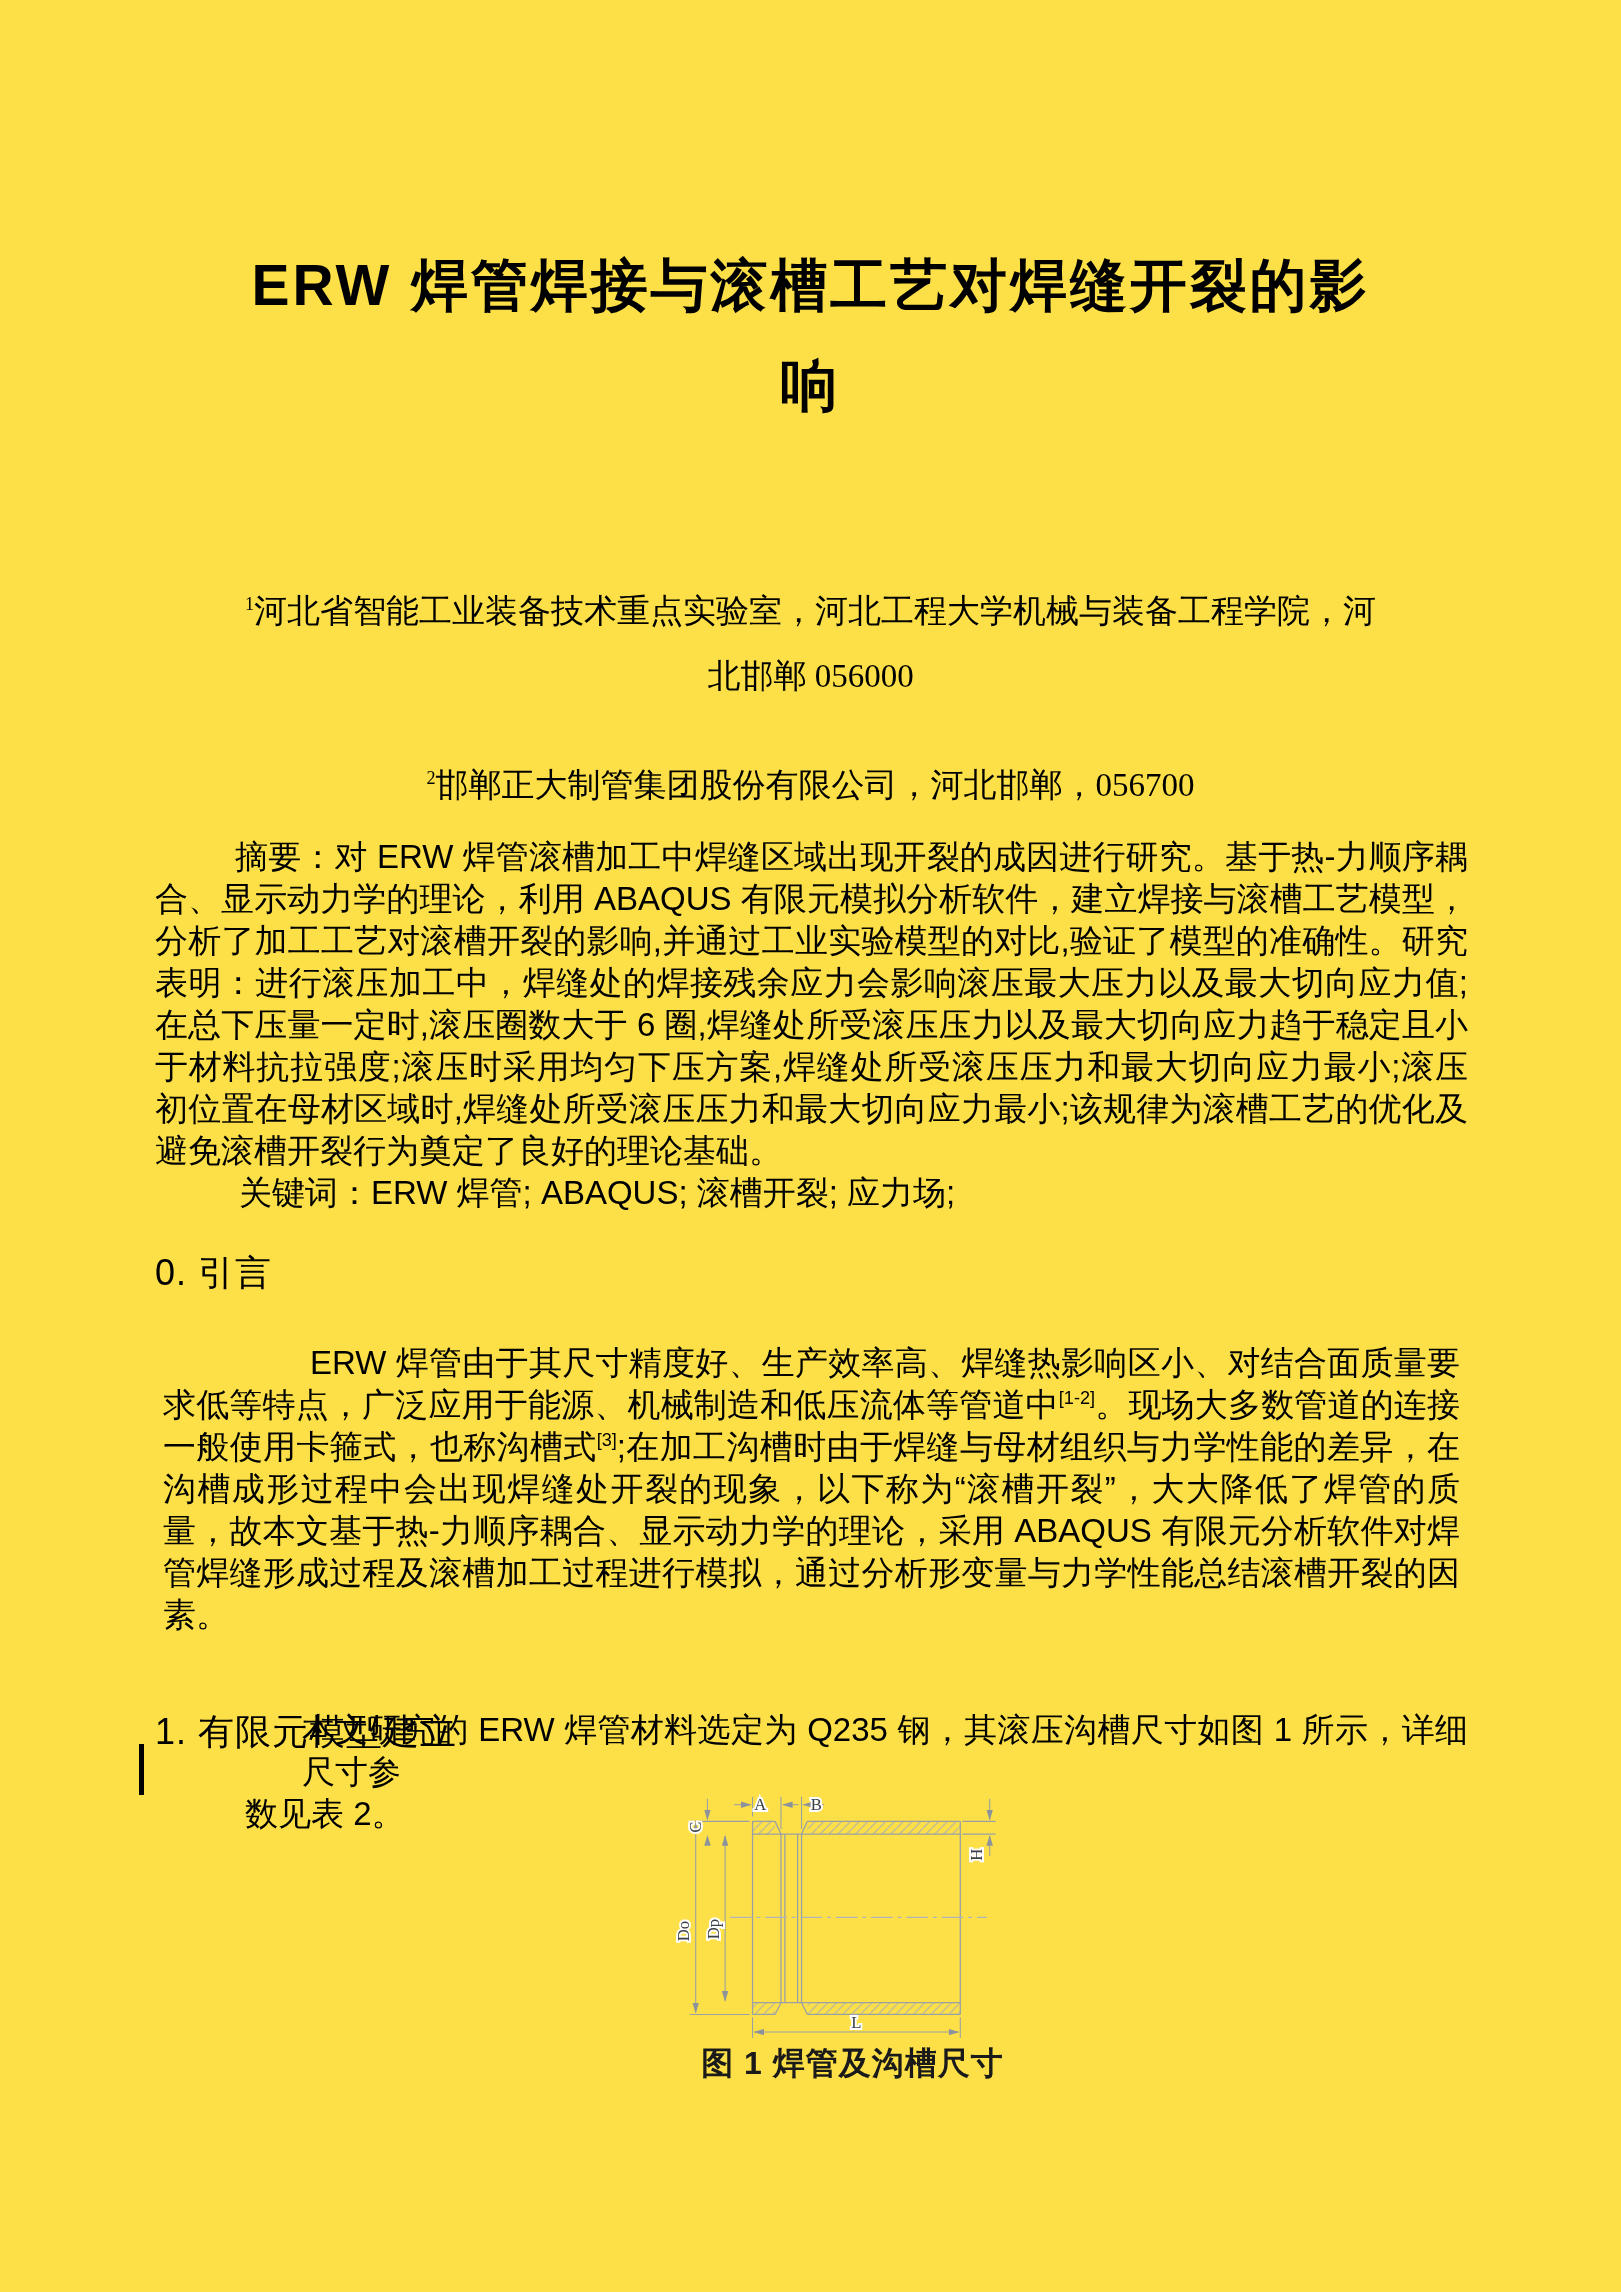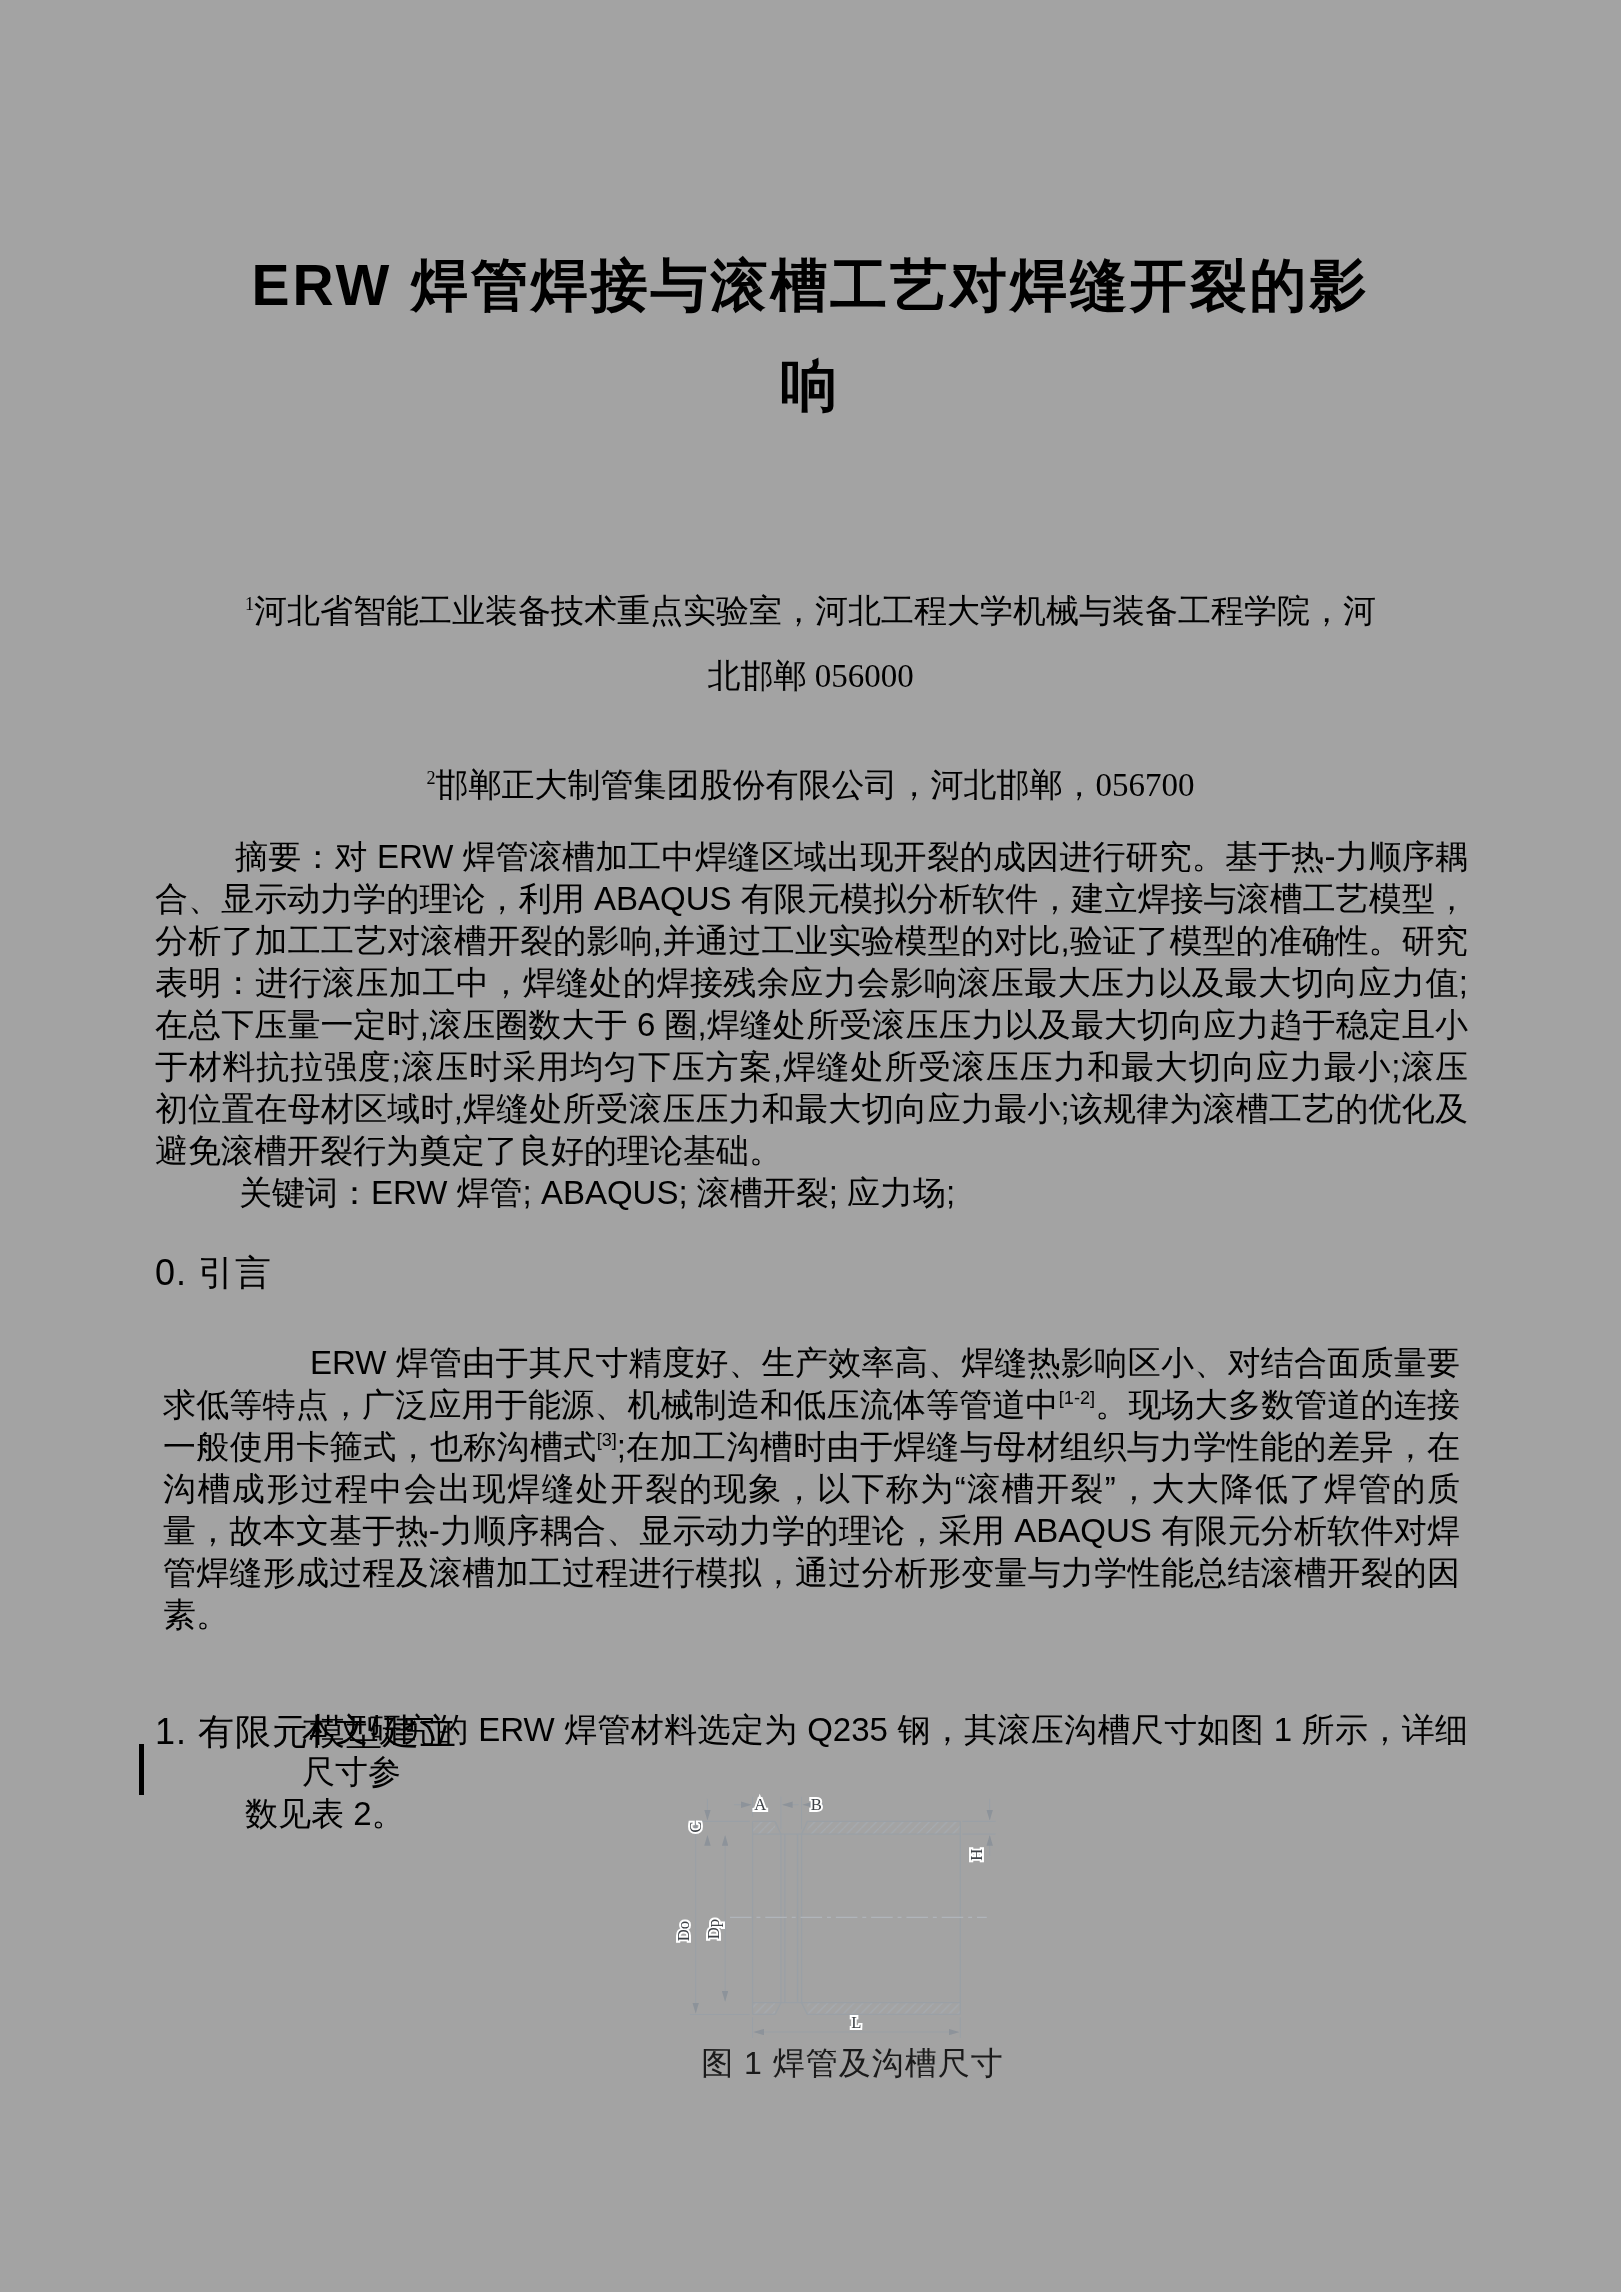--- a/index.html
+++ b/index.html
@@ -6,21 +6,21 @@
     --sans: "Liberation Sans", "DejaVu Sans", sans-serif;
     --serif: "Liberation Serif", "DejaVu Serif", serif;
     --ink: #000000;
     --line: #9aa0a6;
   }
   html,body{margin:0;padding:0;background:#ffffff;}
   .page{
     position:relative;
     width:1621px;
     height:2293px;
-    background:#a3a3a3;
+    background:#fde047;
     font-family:var(--sans);
     color:var(--ink);
     overflow:hidden;
   }
   .abs{position:absolute;}
   .col{left:155px;width:1313px;}
 
   .title-line{
     left:0;width:1621px;text-align:center;
     font-weight:bold;font-size:57px;line-height:61px;letter-spacing:2.9px;
@@ -57,21 +57,21 @@
   .s1-line1{padding-left:147px;}
   .s1-line2{padding-left:90px;}
 
   .change-bar{
     left:139px;top:1744px;width:4.9px;height:51px;background:#000;
   }
 
   .fig-caption{
     left:632px;width:441px;top:2045px;
     font-size:32px;line-height:37px;text-align:center;
-    font-family:var(--sans);color:#1a1a1a;letter-spacing:1px;
+    font-family:var(--sans);color:#1a1a1a;letter-spacing:1px;font-weight:bold;
   }
 
   .fig-svg text{
     font-family:var(--serif);
     font-size:17px;
     fill:#3d4146;
     paint-order:stroke;
     stroke:#ffffff;
     stroke-width:4px;
   }

